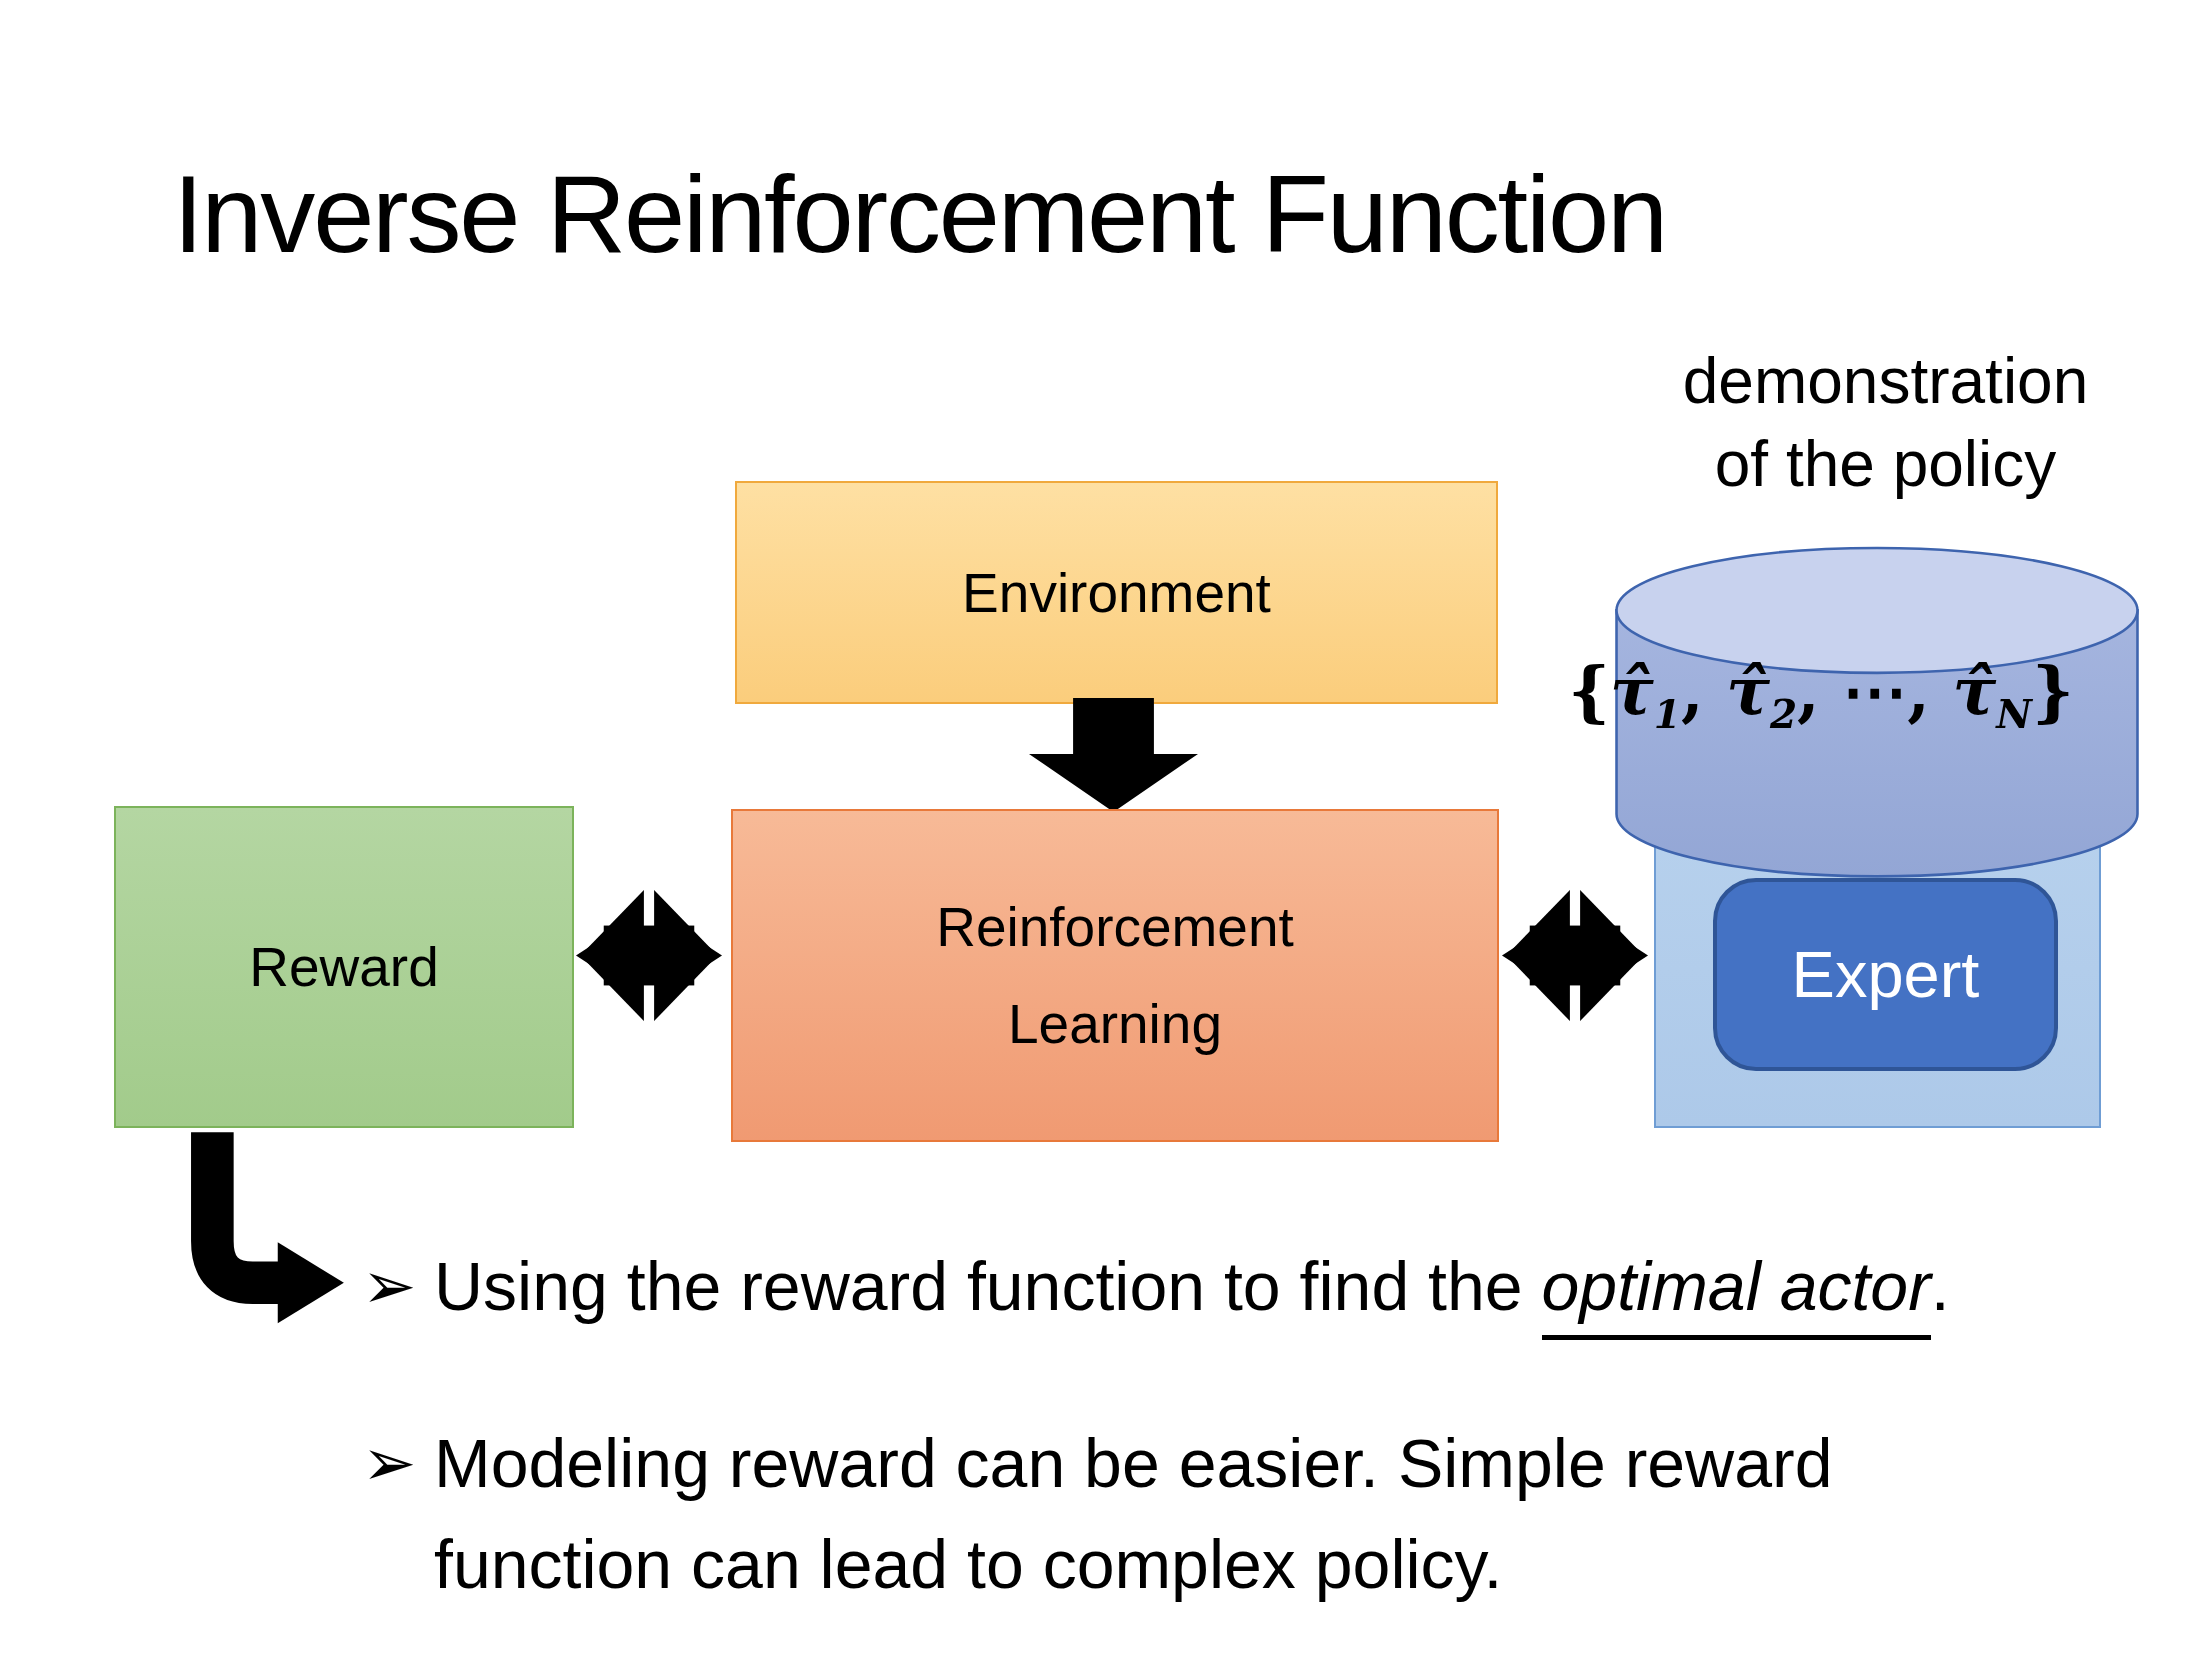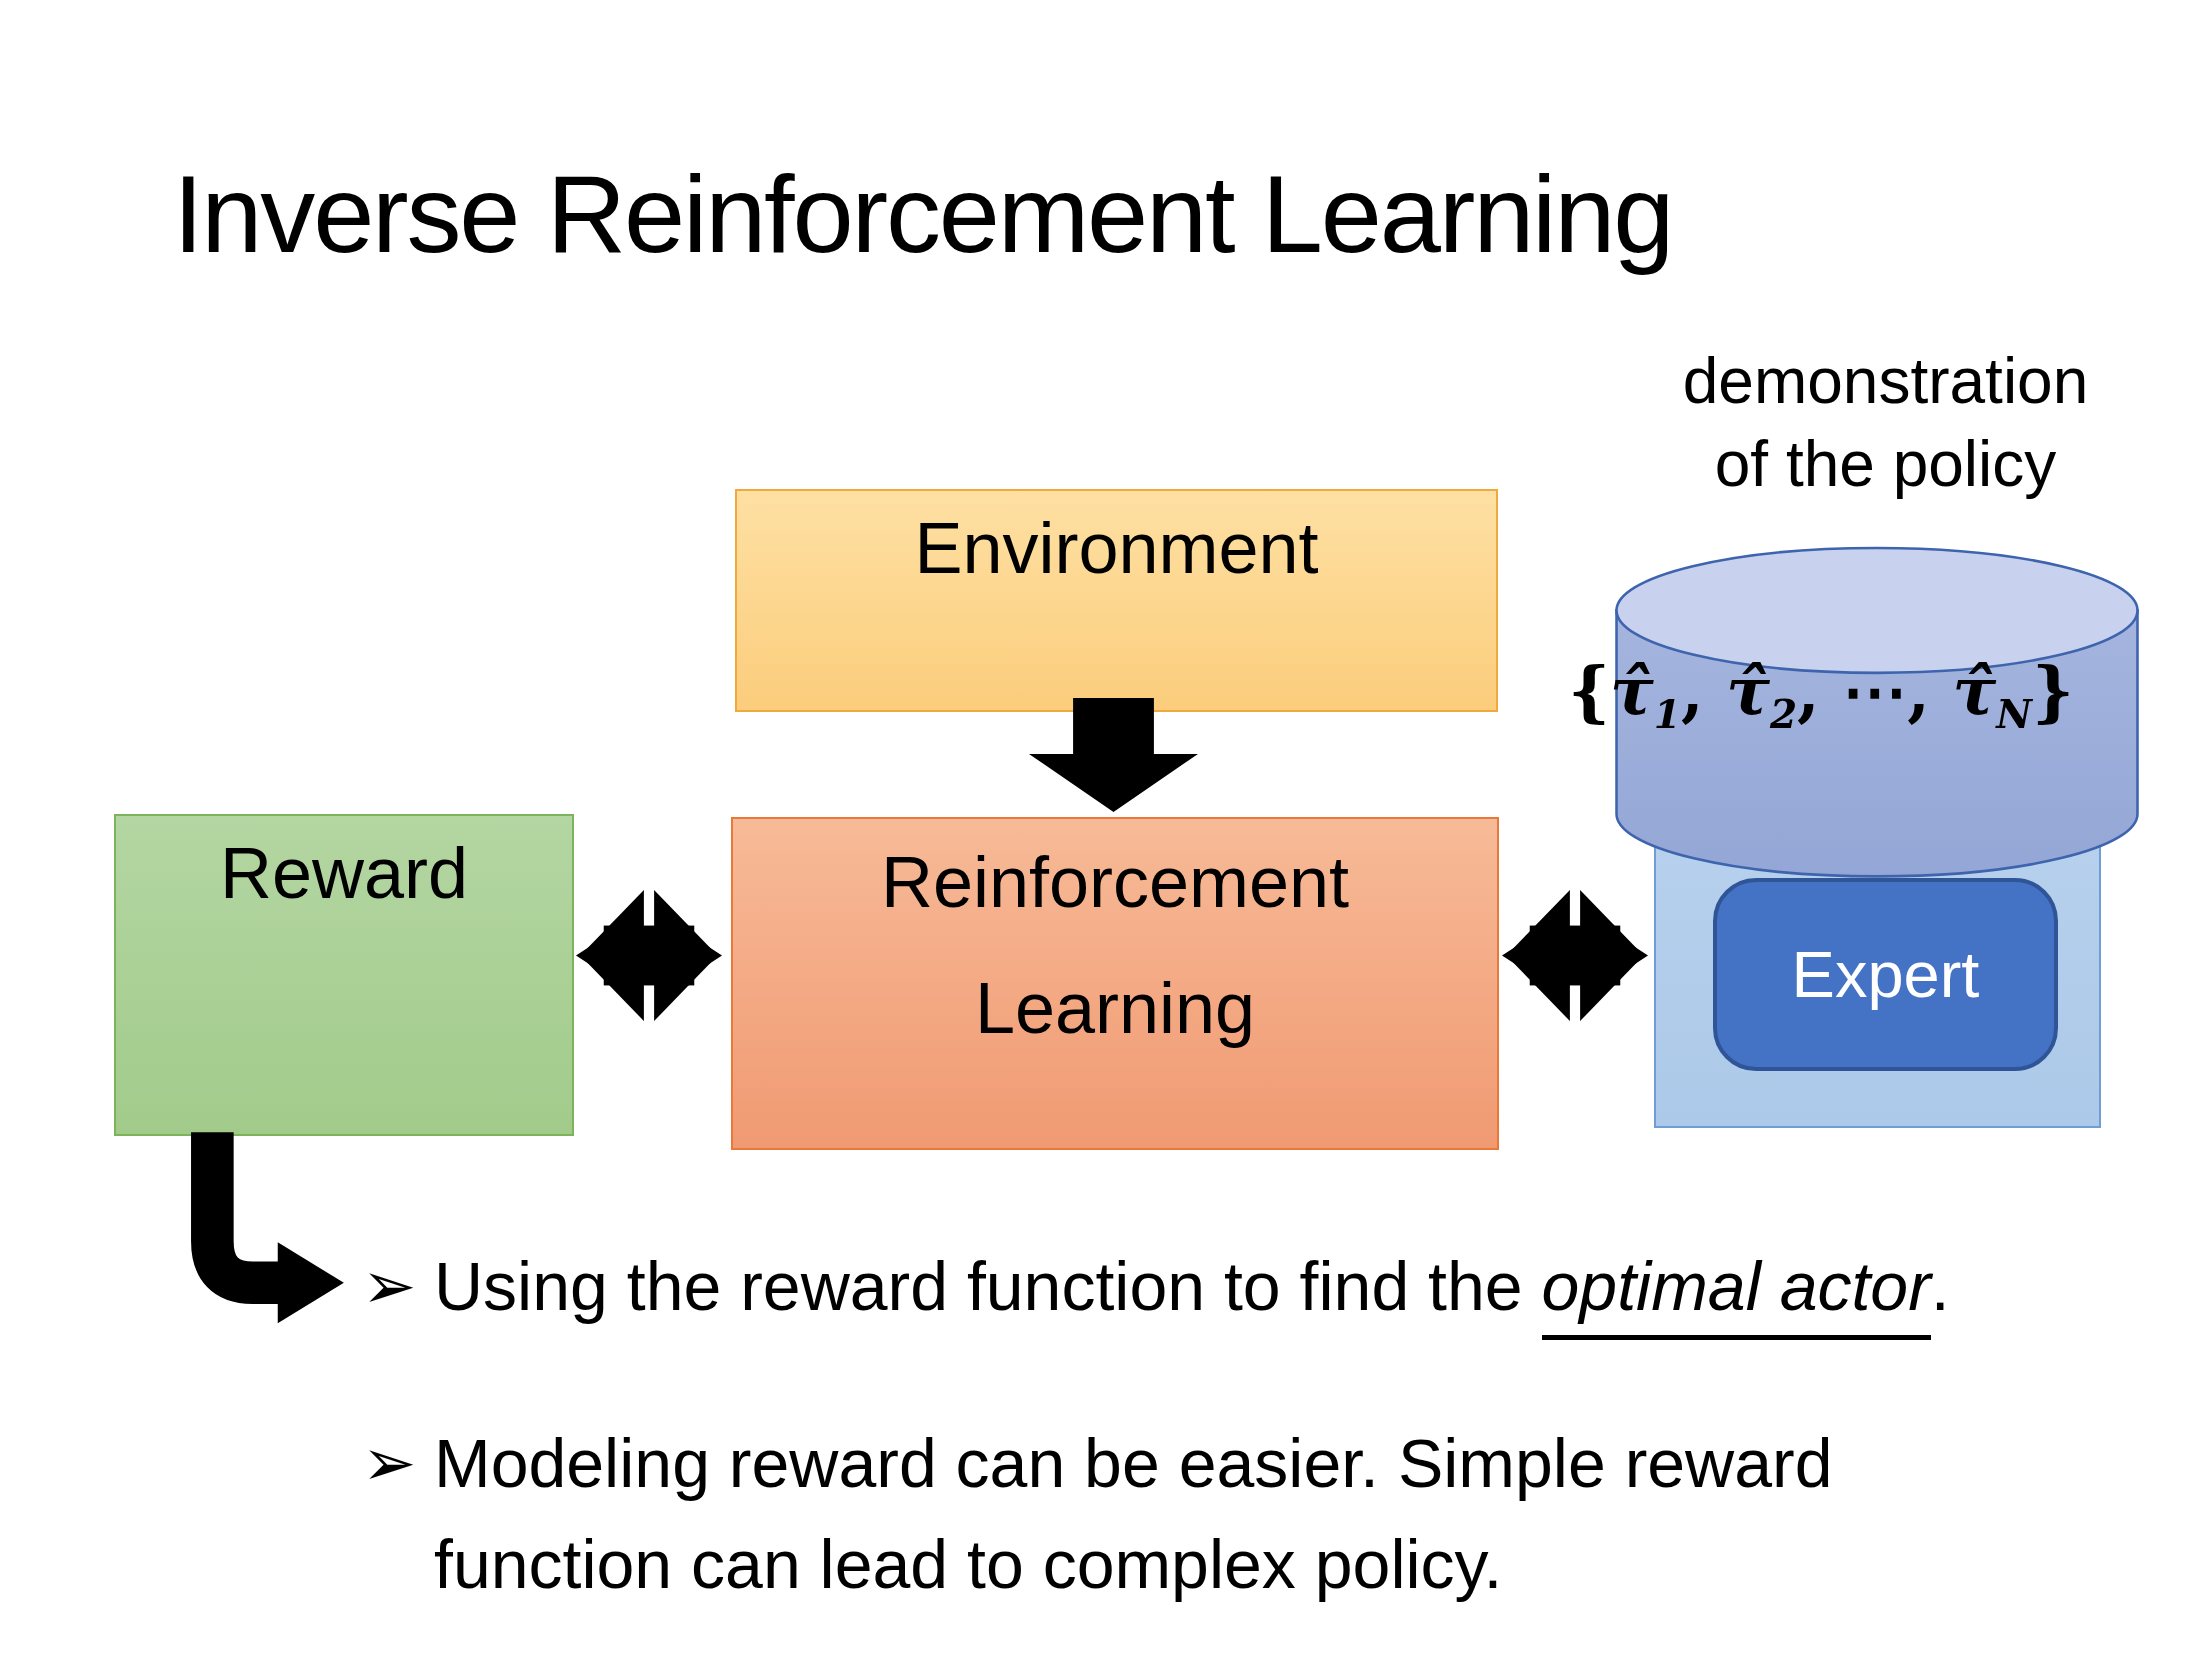--- a/index.html
+++ b/index.html
@@ -20,22 +20,22 @@
     position:absolute;left:173px;top:151px;
     font-size:110px;font-weight:400;letter-spacing:-2.2px;
     white-space:nowrap;line-height:1.15;margin:0;
   }
   .annotation{
     position:absolute;left:1573px;top:340px;width:625px;
     text-align:center;font-size:64px;line-height:1.3;
   }
   .box{
     position:absolute;display:flex;flex-direction:column;
-    align-items:center;justify-content:flex-start;
-    text-align:center;font-size:72px;line-height:1.6;margin-top:8px;
+    align-items:center;justify-content:center;
+    text-align:center;font-size:55px;line-height:1.6;
   }
   .env-box{
     left:735px;top:481px;width:759px;height:219px;
     background:linear-gradient(180deg,var(--env_fill_top),var(--env_fill_bottom));
     border:2.9px solid var(--env_border);
   }
   .reward-box{
     left:114px;top:806px;width:456px;height:318px;
     background:linear-gradient(180deg,var(--reward_fill_top),var(--reward_fill_bottom));
     border:2.9px solid var(--reward_border);
@@ -94,21 +94,21 @@
     font-weight:normal;font-style:italic;
     border-bottom:5.1px solid var(--ink);
     padding-bottom:11px;
   }
 </style>
 </head>
 <body>
 
 <div class="slide">
 
-  <h1 class="title">Inverse Reinforcement Learning</h1>
+  <h1 class="title">Inverse Reinforcement Function</h1>
 
   <div class="annotation">
     <div>demonstration</div>
     <div>of the policy</div>
   </div>
 
   <div class="box env-box">
     <div>Environment</div>
   </div>
 

